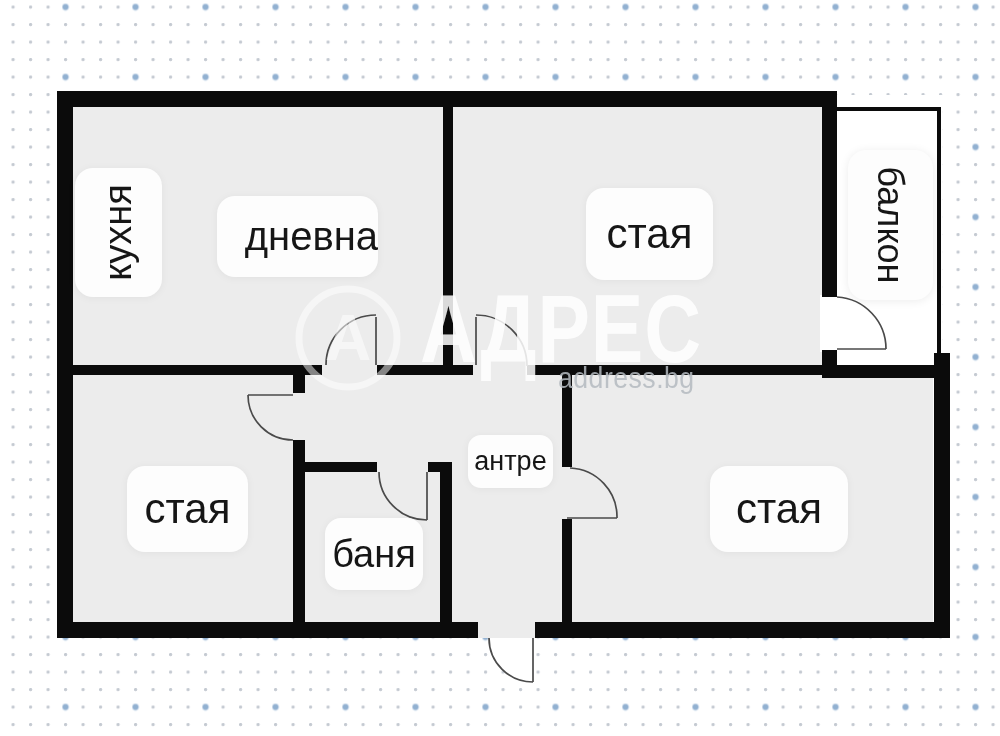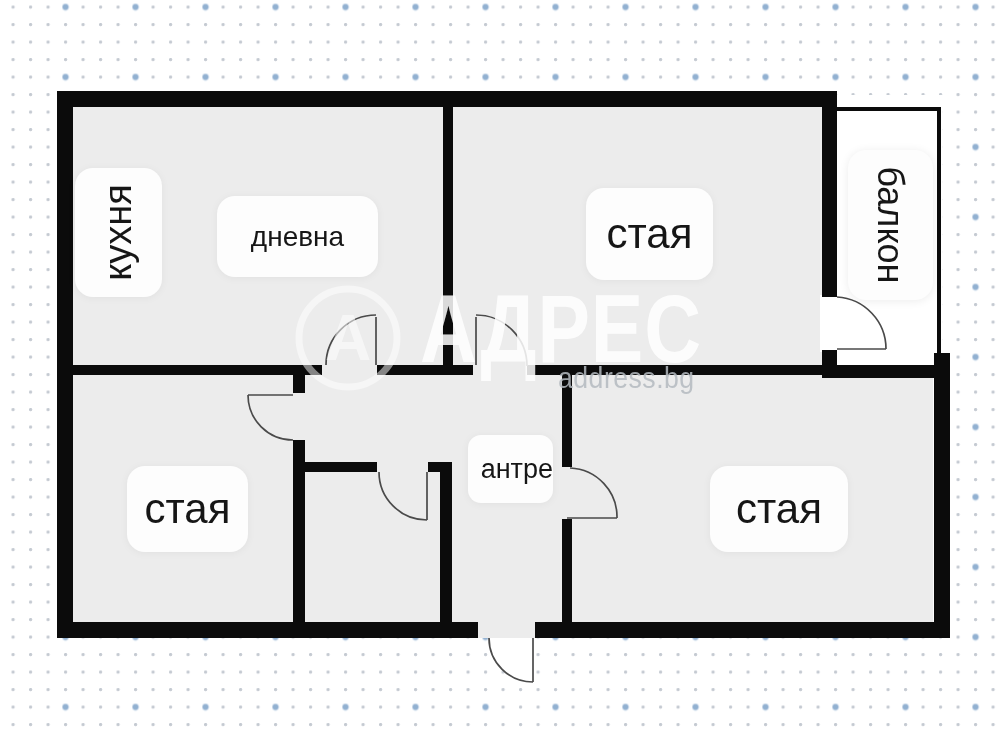--- a/index.html
+++ b/index.html
@@ -20,21 +20,21 @@
   .rail{position:absolute;background:#0b0b0b;}
   .doors{position:absolute;left:0;top:0;pointer-events:none;}
   .room-label{
     position:absolute;display:flex;align-items:center;justify-content:center;
     background:#fdfdfd;border-radius:18px;color:#161616;
     box-shadow:0 1px 8px rgba(0,0,0,.05);
   }
   .room-label span{white-space:nowrap;}
   .rot-ccw span{transform:rotate(-90deg);}
   .rot-cw span{transform:rotate(90deg);}
-  .fs42{font-size:42px;justify-content:center;} .fs40{font-size:28px;} .fs38{font-size:38px;}
+  .fs42{font-size:42px;justify-content:center;} .fs40{font-size:40px;justify-content:flex-end;} .fs38{font-size:38px;}
   .fs36{font-size:36px;} .fs27{font-size:27px;}
   .wm-brand{
     position:absolute;left:420px;top:281px;
     font-size:96px;font-weight:700;line-height:1;letter-spacing:1px;
     color:rgba(255,255,255,.85);
     transform:scaleX(.82);transform-origin:left top;
   }
   .wm-domain{
     position:absolute;left:558px;top:362px;
     font-size:29px;font-weight:400;letter-spacing:.5px;
@@ -106,21 +106,24 @@
   </div>
   <div class="room-label fs42" style="left:586px;top:188px;width:127px;height:92px;">
     <span>стая</span>
   </div>
   <div class="room-label rot-cw fs36" style="left:848px;top:150px;width:85px;height:150px;box-shadow:0 1px 10px rgba(0,0,0,.08);">
     <span>балкон</span>
   </div>
   <div class="room-label fs42" style="left:127px;top:466px;width:121px;height:86px;">
     <span>стая</span>
   </div>
-  <div class="room-label fs27" style="left:468px;top:435px;width:85px;height:68px;border-radius:13px;justify-content:flex-end;">
+  <div class="room-label fs38" style="left:325px;top:518px;width:98px;height:72px;border-radius:16px;">
+    <span>баня</span>
+  </div>
+  <div class="room-label fs27" style="left:468px;top:435px;width:85px;height:53px;border-radius:13px;">
     <span>антре</span>
   </div>
   <div class="room-label fs42" style="left:710px;top:466px;width:138px;height:86px;">
     <span>стая</span>
   </div>
 
   <svg class="wm-logo" width="110" height="110" viewBox="0 0 110 110">
     <circle cx="55" cy="55" r="49" fill="none" stroke="rgba(255,255,255,.5)" stroke-width="7"></circle>
     <text x="55" y="77" text-anchor="middle" font-family="Liberation Sans, DejaVu Sans, sans-serif" font-weight="700" font-size="64" fill="rgba(255,255,255,.55)">А</text>
   </svg>

